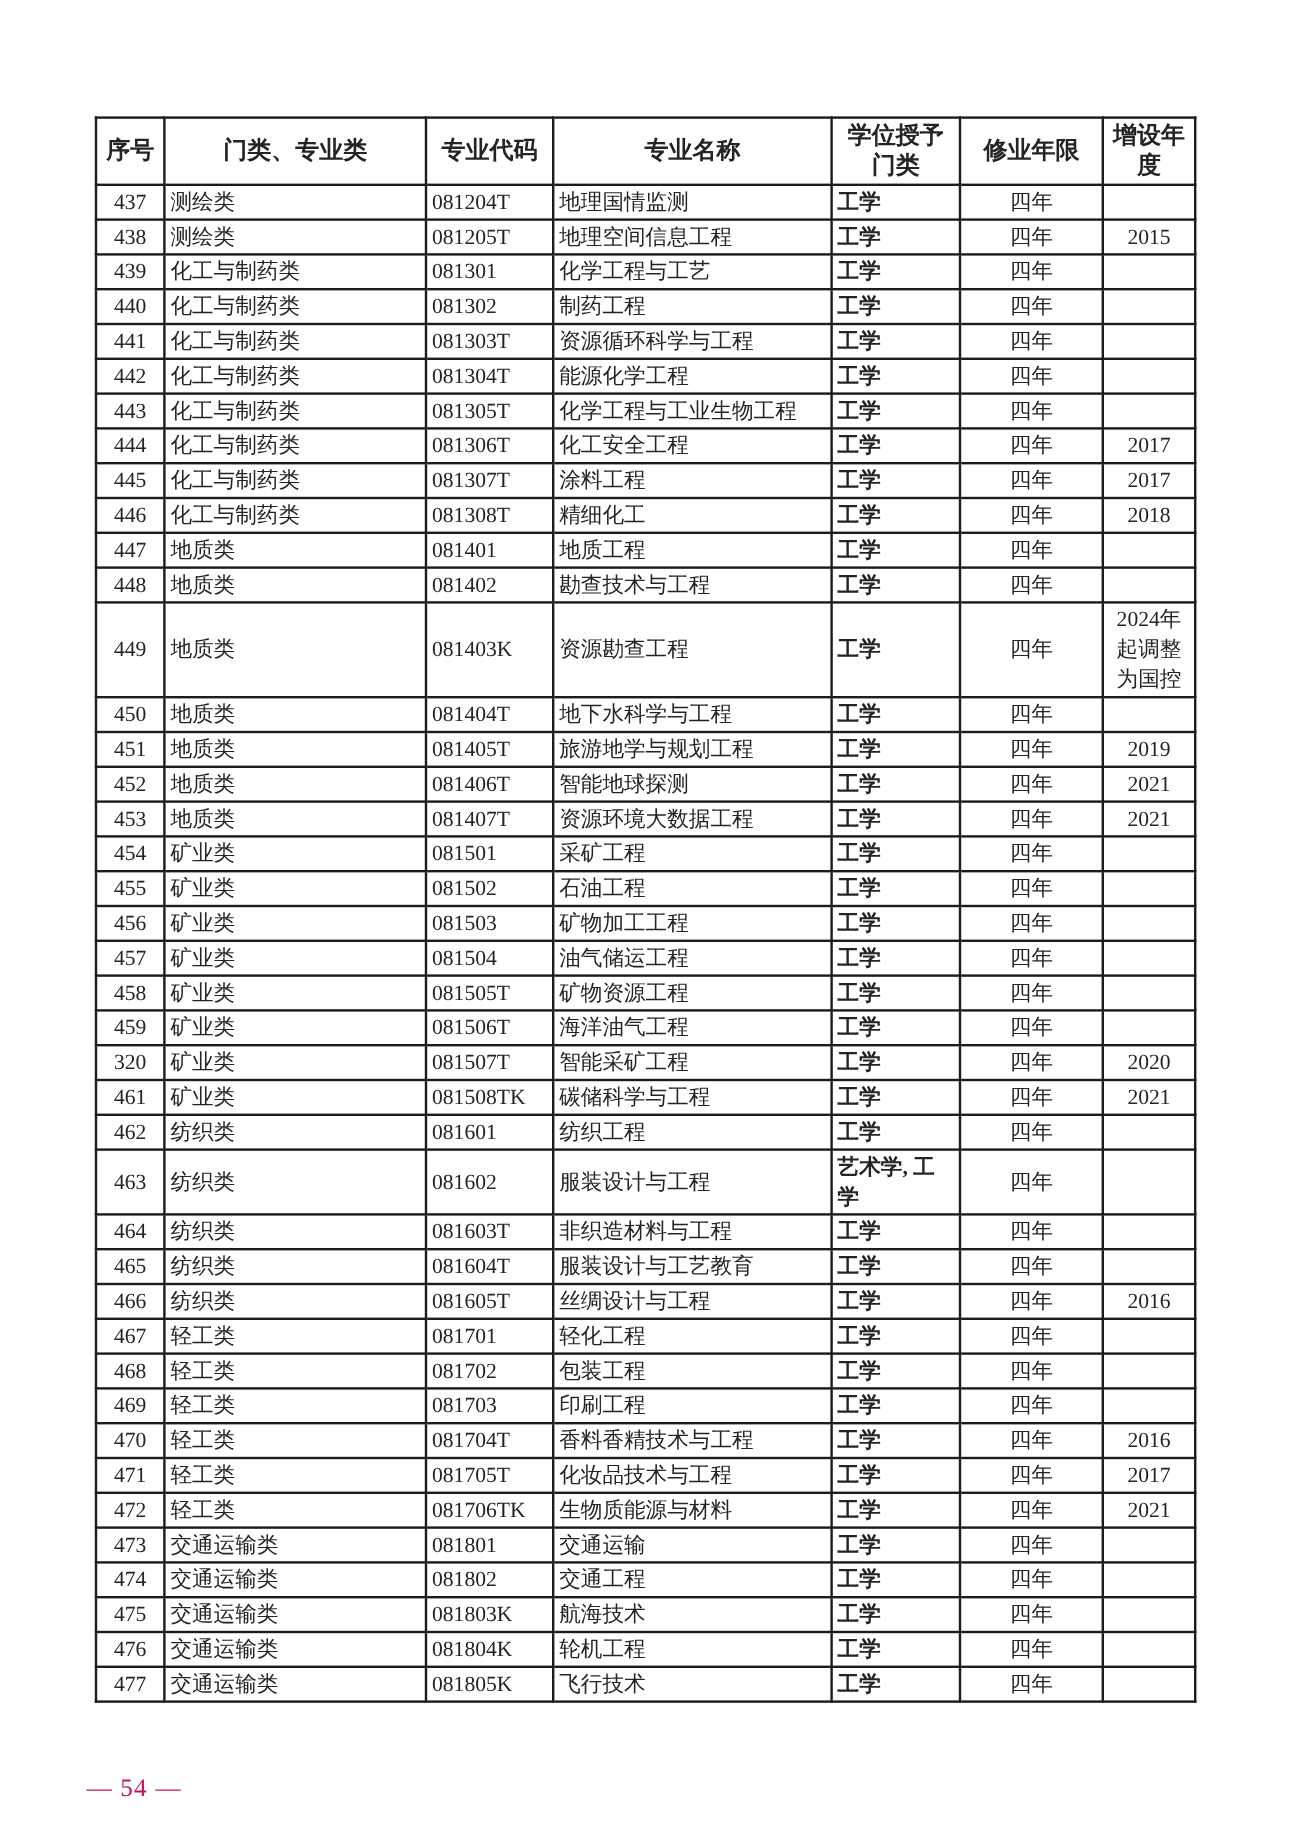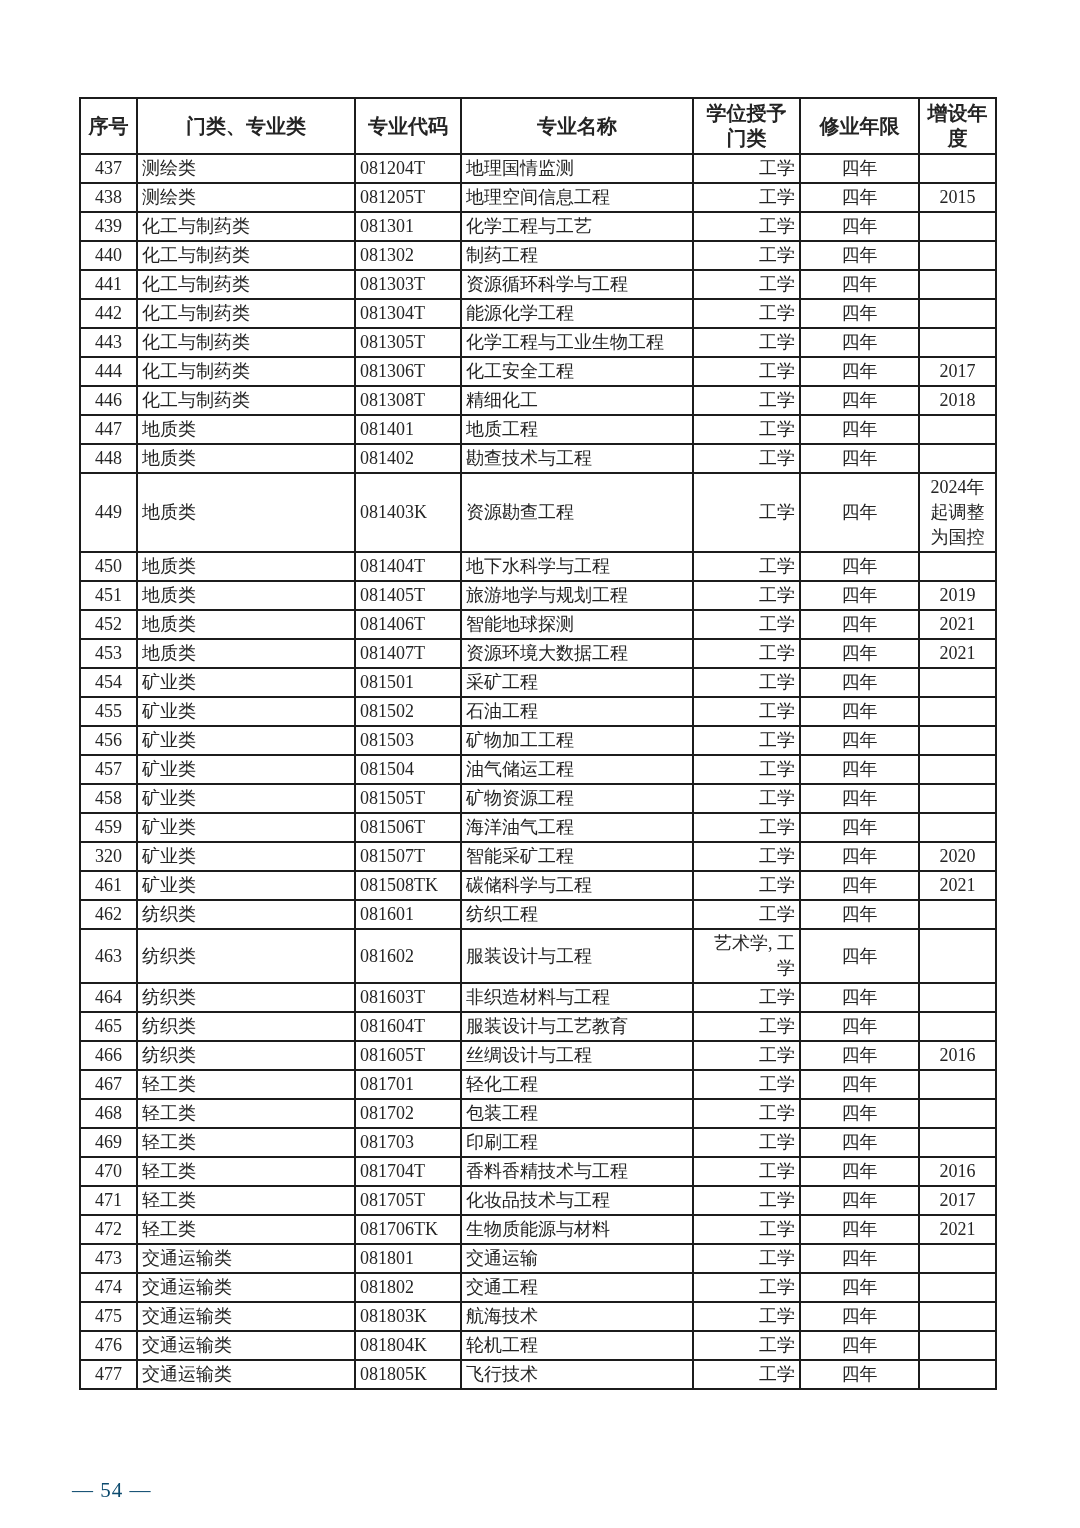--- a/index.html
+++ b/index.html
@@ -48,31 +48,31 @@
   col.c-code     { width:106px; }
   col.c-name     { width:232px; }
   col.c-degree   { width:107px; }
   col.c-duration { width:119px; }
   col.c-year     { width:77px;  }
 
   td.cell-no       { text-align:center; }
   td.cell-category { text-align:left;   }
   td.cell-code     { text-align:left;margin-left:12px;   }
   td.cell-name     { text-align:left;   }
-  td.cell-degree   { text-align:right; }
+  td.cell-degree   { text-align:left;font-weight:bold; }
   td.cell-duration { text-align:center;margin-top:28px; }
   td.cell-year     { text-align:center; }
 
   .footer-pageno {
     position:absolute;
     left:72px;
     top:1478px;
     font-size:21px;
     letter-spacing:1px;
-    color:#0c4a6e;
+    color:#be185d;
   }
 </style>
 </head>
 <body>
 
 <div class="page">
 
   <table class="majors">
     <colgroup>
       <col class="c-no">
@@ -161,20 +161,29 @@
         <tr>
           <td class="cell-no">444</td>
           <td class="cell-category">化工与制药类</td>
           <td class="cell-code">081306T</td>
           <td class="cell-name">化工安全工程</td>
           <td class="cell-degree">工学</td>
           <td class="cell-duration">四年</td>
           <td class="cell-year">2017</td>
         </tr>
         <tr>
+          <td class="cell-no">445</td>
+          <td class="cell-category">化工与制药类</td>
+          <td class="cell-code">081307T</td>
+          <td class="cell-name">涂料工程</td>
+          <td class="cell-degree">工学</td>
+          <td class="cell-duration">四年</td>
+          <td class="cell-year">2017</td>
+        </tr>
+        <tr>
           <td class="cell-no">446</td>
           <td class="cell-category">化工与制药类</td>
           <td class="cell-code">081308T</td>
           <td class="cell-name">精细化工</td>
           <td class="cell-degree">工学</td>
           <td class="cell-duration">四年</td>
           <td class="cell-year">2018</td>
         </tr>
         <tr>
           <td class="cell-no">447</td>

